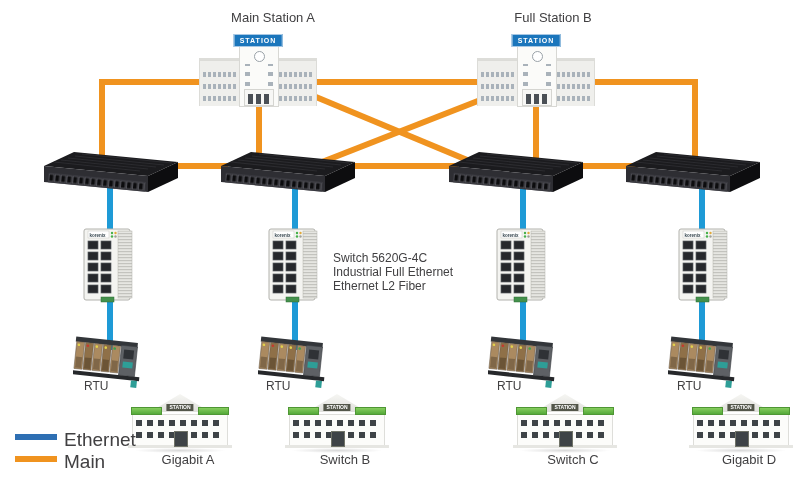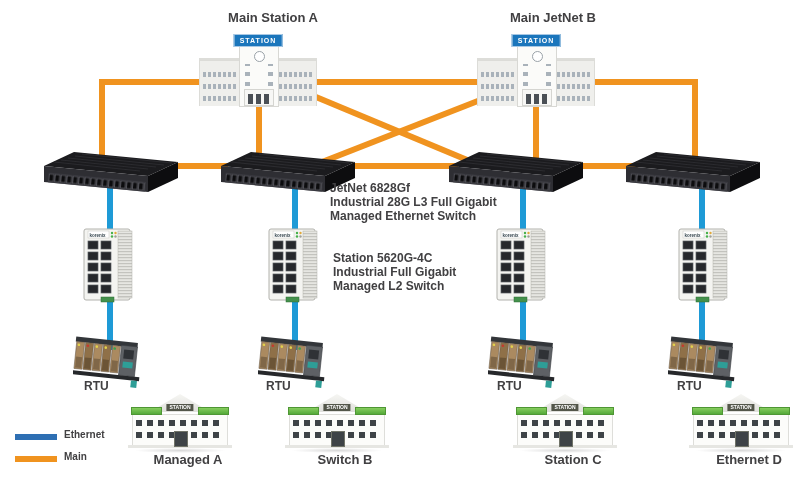--- a/index.html
+++ b/index.html
@@ -1,25 +1,25 @@
 <!DOCTYPE html>
 <html><head>
 <meta charset="utf-8">
 <style>
   html,body{margin:0;padding:0;background:#fff}
   .stage{position:relative;width:800px;height:480px;background:#fff;overflow:hidden;
          font-family:"Liberation Sans",sans-serif;color:#414042}
   .abs{position:absolute}
   .z1{z-index:1}.z2{z-index:2}.z3{z-index:3}
-  .lbl{font-weight:bold;color:#414042}
+  .lbl{font-weight:normal;color:#414042}
   .title{font-size:13px;text-align:center;width:140px}
   .devlbl{font-size:12px;line-height:14px}
   .rtu-lbl{font-size:12px}
   .st-lbl{font-size:13px;text-align:center;width:100px}
-  .legend-lbl{font-size:10px}
+  .legend-lbl{font-size:19px}
 
   
   .mb{width:118px;height:78px}
   .mb-sign{position:absolute;left:50%;transform:translateX(-50%);top:6px;background:#1B76BC;
            border:1px solid #A8C8E4;color:#fff;font-size:7px;font-weight:bold;letter-spacing:1px;
            padding:1px 5px;line-height:9px;z-index:3;white-space:nowrap}
   .mb-tower{position:absolute;left:40px;top:17px;width:38px;height:60px;background:#FBFBF9;
             border:1px solid #D8D8D4;z-index:2}
   .mb-clock{position:absolute;left:50%;top:5px;width:9px;height:9px;margin-left:-5px;
             border:1px solid #9AA2A8;border-radius:50%;background:#fff}
@@ -76,21 +76,21 @@
     <line x1="176" y1="166" x2="228" y2="166" stroke-width="6" stroke="#F0931F"></line>
     <line x1="352" y1="166" x2="458" y2="166" stroke-width="6" stroke="#F0931F"></line>
     <line x1="580" y1="166" x2="638" y2="166" stroke-width="6" stroke="#F0931F"></line>
     <line x1="110" y1="184" x2="110" y2="350" stroke-width="6" stroke="#1E9AD6"></line>
     <line x1="295" y1="184" x2="295" y2="350" stroke-width="6" stroke="#1E9AD6"></line>
     <line x1="523" y1="184" x2="523" y2="350" stroke-width="6" stroke="#1E9AD6"></line>
     <line x1="702" y1="184" x2="702" y2="350" stroke-width="6" stroke="#1E9AD6"></line>
   </svg>
 
   <div class="abs z3 lbl title" style="left:203px;top:10px">Main Station A</div>
-  <div class="abs z3 lbl title" style="left:483px;top:10px">Main JetNet B</div>
+  <div class="abs z3 lbl title" style="left:483px;top:10px">Full Station B</div>
 
   <div class="abs z2" style="left:199px;top:28px">
   <div class="mb">
     <div class="mb-sign">STATION</div>
     <div class="mb-wing l">
           <div class="mb-win"></div>
         </div>
     <div class="mb-wing r">
           <div class="mb-win"></div>
         </div>
@@ -188,25 +188,20 @@
     <path d="M38,3 L128,12 M31,5 L120,14 M24,7 L112,16 M17,9 L104,18 M10,11 L96,20" stroke="#2B2B2F" stroke-width="1.1" fill="none"></path>
     <polygon points="134,11 104,25 104,41 134,27" fill="#0D0D0F"></polygon>
     <polygon points="0,15 104,25 104,41 0,31" fill="#2E2E33"></polygon>
     <g transform="translate(5,22) rotate(5.5)">
       <rect x="0" y="0" width="97" height="9" fill="url(#pports)"></rect>
       <rect x="0" y="0" width="97" height="9" fill="none" stroke="#3A3A40" stroke-width="0.6"></rect>
     </g>
   </svg>
 </div>
 
-  <div class="abs z3 lbl devlbl" style="left:330px;top:181px">
-    <div>JetNet 6828Gf</div>
-    <div>Industrial 28G L3 Full Gigabit</div>
-    <div>Managed Ethernet Switch</div>
-  </div>
 
   <div class="abs z2" style="left:81px;top:227px">
   <svg width="58" height="76" viewBox="0 0 58 76">
     <defs>
       <pattern id="pfins" width="14" height="3" patternUnits="userSpaceOnUse">
         <rect width="14" height="3" fill="#E6E6E2"></rect>
             <rect width="14" height="1.2" fill="#C3C3BE"></rect>
       </pattern>
     </defs>
     <rect x="3" y="2" width="46" height="71" rx="2" fill="#F4F4F1" stroke="#B2B2AD"></rect>
@@ -320,23 +315,23 @@
       <rect x="7" y="47" width="10" height="8"></rect>
           <rect x="20" y="47" width="10" height="8"></rect>
       <rect x="7" y="58" width="10" height="8"></rect>
           <rect x="20" y="58" width="10" height="8"></rect>
     </g>
     <rect x="20" y="70" width="13" height="5" fill="#44914C" stroke="#2F6B37" stroke-width="0.5"></rect>
   </svg>
 </div>
 
   <div class="abs z3 lbl devlbl" style="left:333px;top:251px">
-    <div>Station 5620G-4C</div>
-    <div>Industrial Full Gigabit</div>
-    <div>Managed L2 Switch</div>
+    <div>Switch 5620G-4C</div>
+    <div>Industrial Full Ethernet</div>
+    <div>Ethernet L2 Fiber</div>
   </div>
 
   <div class="abs z2" style="left:73px;top:336px">
   <svg width="72" height="54" viewBox="0 0 72 54">
     <g transform="rotate(6 36 24)">
       <rect x="1" y="4" width="62" height="5" fill="#33363A"></rect>
       <g stroke="#5F5142" stroke-width="0.5">
         <rect x="2" y="9" width="8" height="27" fill="#AB8A60"></rect>
         <rect x="11" y="9" width="8" height="27" fill="#8F7048"></rect>
         <rect x="20" y="9" width="8" height="27" fill="#AB8A60"></rect>
@@ -512,24 +507,24 @@
     <div class="sb-sign">STATION</div>
     <div class="sb-bar l"></div>
     <div class="sb-bar r"></div>
     <div class="sb-facade"></div>
     <div class="sb-door"></div>
     <div class="sb-base"></div>
     <div class="sb-shadow"></div>
   </div>
 </div>
 
-  <div class="abs z3 lbl st-lbl" style="left:138px;top:452px">Managed A</div>
+  <div class="abs z3 lbl st-lbl" style="left:138px;top:452px">Gigabit A</div>
   <div class="abs z3 lbl st-lbl" style="left:295px;top:452px">Switch B</div>
-  <div class="abs z3 lbl st-lbl" style="left:523px;top:452px">Station C</div>
-  <div class="abs z3 lbl st-lbl" style="left:699px;top:452px">Ethernet D</div>
+  <div class="abs z3 lbl st-lbl" style="left:523px;top:452px">Switch C</div>
+  <div class="abs z3 lbl st-lbl" style="left:699px;top:452px">Gigabit D</div>
 
   <svg class="abs z3" style="left:15px;top:434px" width="42" height="6">
     <rect width="42" height="6" fill="#2E6FB3"></rect>
   </svg>
   <div class="abs z3 lbl legend-lbl" style="left:64px;top:429px">Ethernet</div>
   <svg class="abs z3" style="left:15px;top:456px" width="42" height="6">
     <rect width="42" height="6" fill="#F0931F"></rect>
   </svg>
   <div class="abs z3 lbl legend-lbl" style="left:64px;top:451px">Main</div>
 </div>

